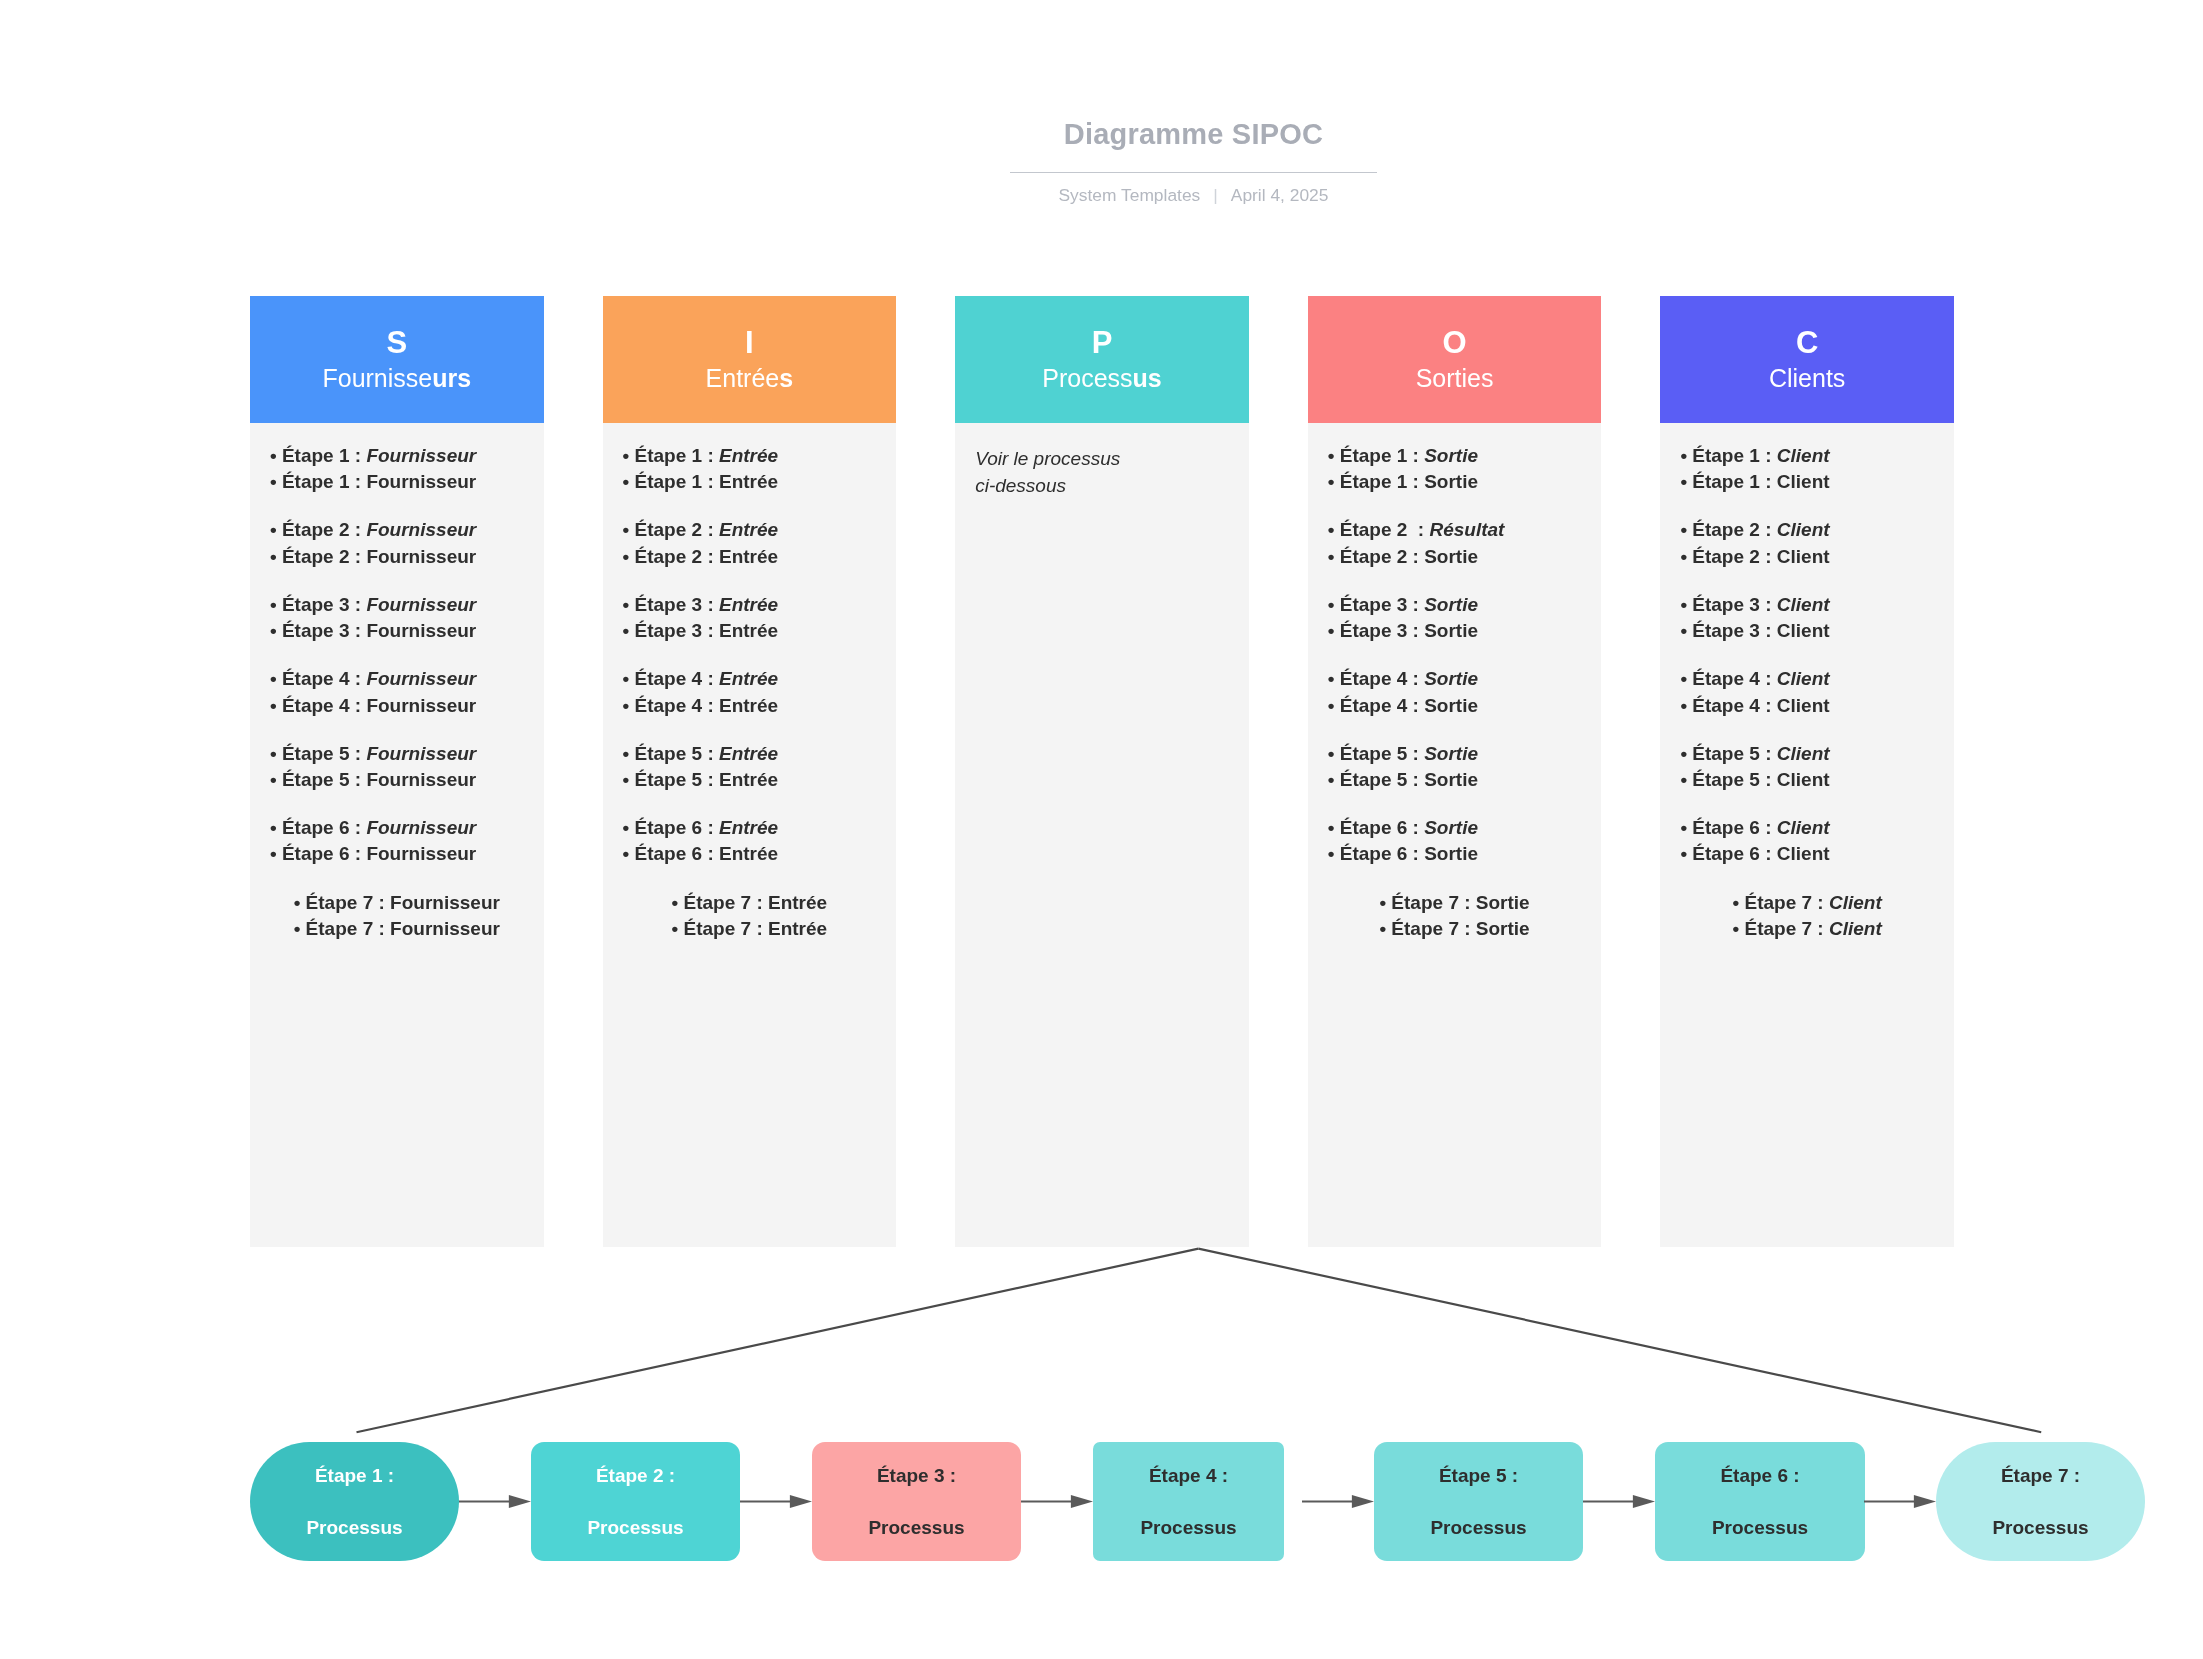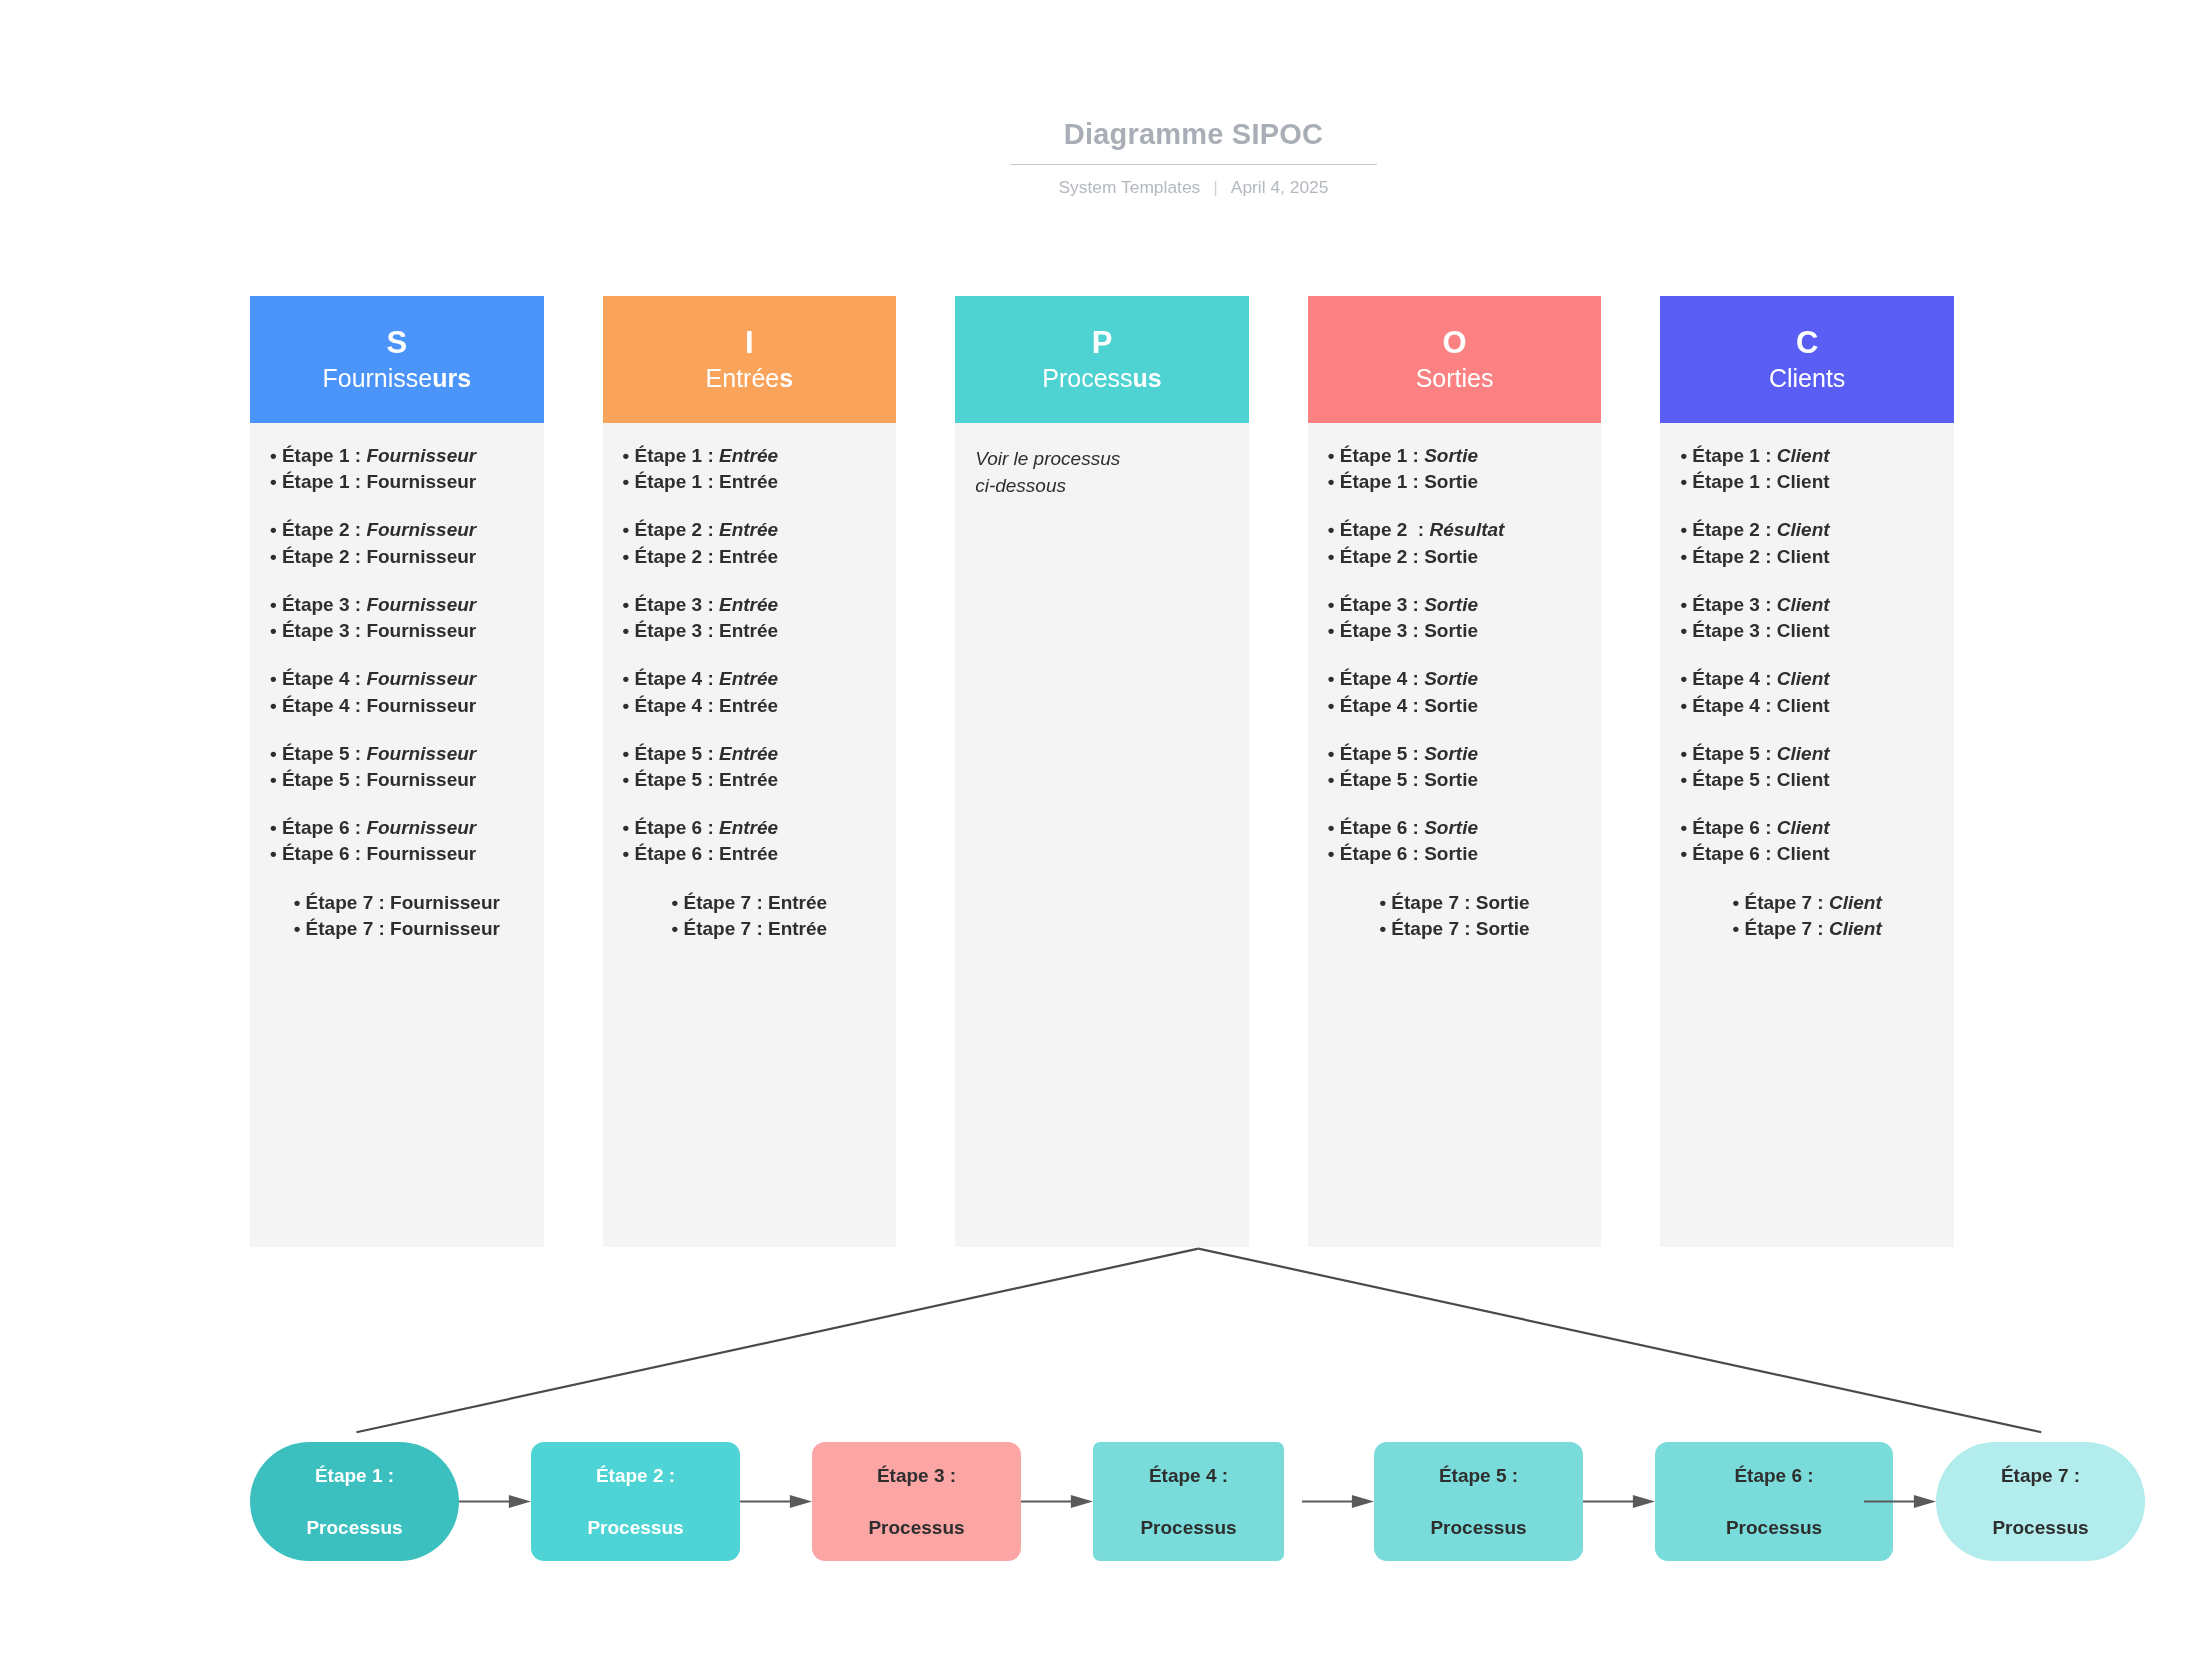--- a/index.html
+++ b/index.html
@@ -21,21 +21,21 @@
     left: 1010px;
     top: 118px;
     width: 367px;
     text-align: center;
   }
   #doc-title {
     font-size: 29px;
     font-weight: bold;
     color: #a9adb6;
     letter-spacing: 0.2px;
-    padding-bottom: 13px;
+    padding-bottom: 21px;
     border-bottom: 1.8px solid #c3c7ce;
     display: block;
   }
   #doc-subtitle {
     margin-top: 12px;
     font-size: 17.4px;
     color: #b4b8c0;
     display: flex;
     justify-content: center;
     align-items: center;
@@ -358,21 +358,21 @@
         <polygon points="54,0 78,7 54,14" fill="#5a5a5a"></polygon>
       </svg></div>
     <div class="flow-node" style="left: 1124px; width: 209px; background: rgb(121, 220, 219); color: rgb(46, 46, 46); border-radius: 13px;">
       <div class="flow-label">Étape 5 :</div>
       <div class="flow-label em">Processus</div>
     </div>
     <div class="flow-arrow" style="left: 1333px; width: 72px;"><svg width="72" height="13" viewBox="0 0 78 14">
         <line x1="0" y1="7" x2="56" y2="7" stroke="#5a5a5a" stroke-width="2"></line>
         <polygon points="54,0 78,7 54,14" fill="#5a5a5a"></polygon>
       </svg></div>
-    <div class="flow-node" style="left: 1405px; width: 238px; background: rgb(121, 220, 219); color: rgb(46, 46, 46); border-radius: 13px;">
+    <div class="flow-node" style="left: 1405px; width: 210px; background: rgb(121, 220, 219); color: rgb(46, 46, 46); border-radius: 13px;">
       <div class="flow-label">Étape 6 :</div>
       <div class="flow-label em">Processus</div>
     </div>
     <div class="flow-arrow" style="left: 1614px; width: 72px;"><svg width="72" height="13" viewBox="0 0 78 14">
         <line x1="0" y1="7" x2="56" y2="7" stroke="#5a5a5a" stroke-width="2"></line>
         <polygon points="54,0 78,7 54,14" fill="#5a5a5a"></polygon>
       </svg></div>
     <div class="flow-node" style="left: 1686px; width: 209px; background: rgb(178, 236, 236); color: rgb(46, 46, 46); border-radius: 60px;">
       <div class="flow-label">Étape 7 :</div>
       <div class="flow-label em">Processus</div>

